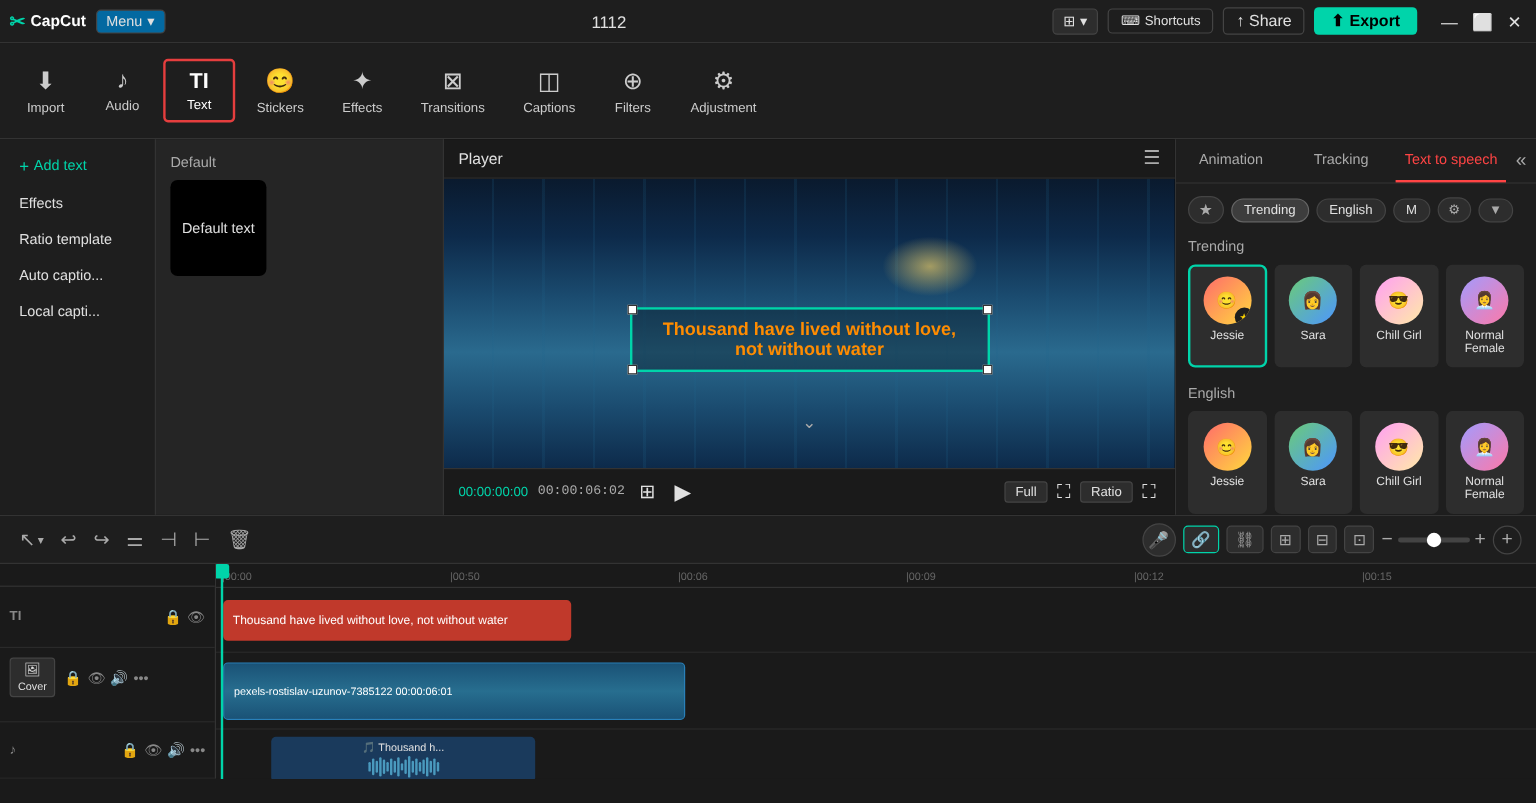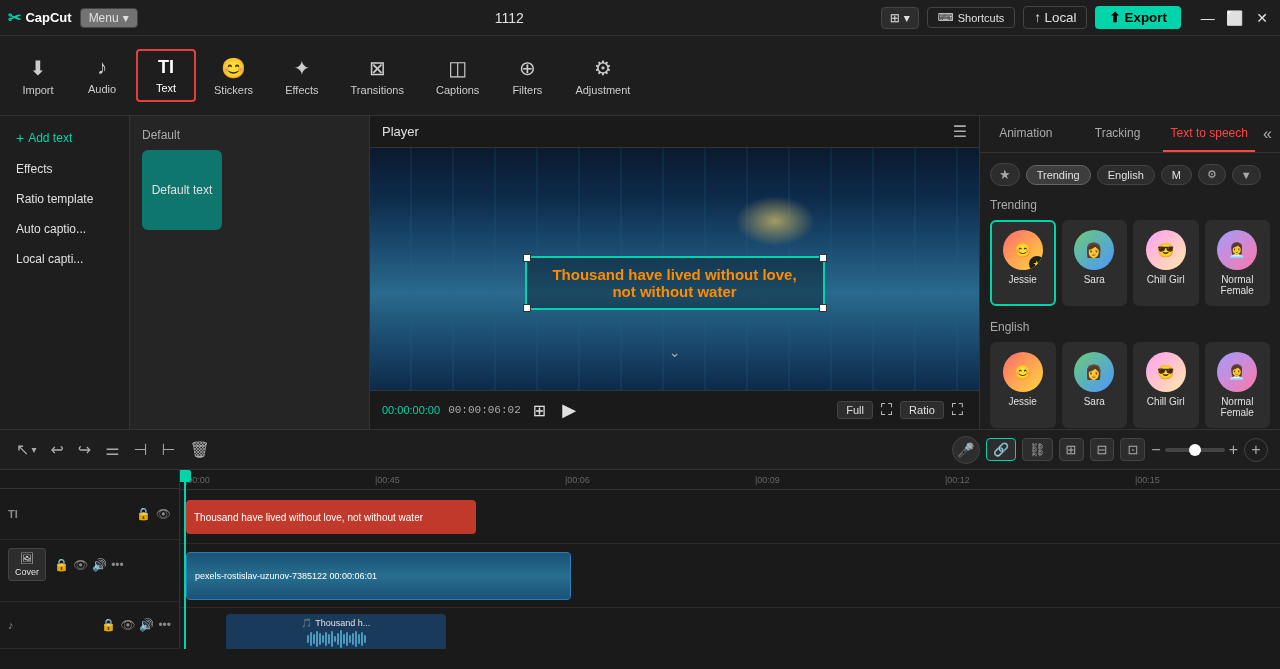--- a/index.html
+++ b/index.html
@@ -2,21 +2,21 @@
 <html><head>
   <meta charset="utf-8">
   <style>
     * { box-sizing: border-box; margin: 0; padding: 0; }
     body { font-family: 'Segoe UI', Arial, sans-serif; background: #1a1a1a; color: #e0e0e0; width: 1280px; height: 669px; overflow: hidden; font-size: 12px; }
 
     
     .top-bar { display: flex; align-items: center; height: 36px; background: #1e1e1e; border-bottom: 1px solid #333; padding: 0 8px; gap: 8px; }
     .logo { display: flex; align-items: center; gap: 4px; color: #fff; font-weight: bold; font-size: 13px; }
     .logo-icon { color: #00d4aa; font-size: 16px; }
-    .menu-btn { background: #737373; border: 1px solid #444; color: #e0e0e0; padding: 2px 8px; border-radius: 4px; cursor: pointer; font-size: 12px; display: flex; align-items: flex-start; gap: 4px; }
+    .menu-btn { background: #0369a1; border: 1px solid #444; color: #e0e0e0; padding: 2px 8px; border-radius: 4px; cursor: pointer; font-size: 12px; display: flex; align-items: flex-start; gap: 4px; }
     .top-center { flex: 1; display: flex; justify-content: center; align-items: center; font-size: 14px; color: #e0e0e0; }
     .top-right { display: flex; align-items: center; gap: 8px; }
     .icon-btn { background: none; border: 1px solid #444; color: #e0e0e0; padding: 3px 10px; border-radius: 4px; cursor: pointer; font-size: 11px; display: flex; align-items: center; gap: 4px; }
     .share-btn { background: none; border: 1px solid #444; color: #e0e0e0; padding: 3px 10px; border-radius: 4px; cursor: pointer; }
     .export-btn { background: #00d4aa; border: none; color: #000; padding: 4px 14px; border-radius: 4px; cursor: pointer; font-weight: bold; display: flex; align-items: center; gap: 4px; }
     .win-btns { display: flex; gap: 4px; margin-left: 8px; }
     .win-btn { background: none; border: none; color: #e0e0e0; cursor: pointer; font-size: 14px; padding: 0 4px; }
 
     
     .toolbar { display: flex; align-items: center; height: 80px; background: #1e1e1e; border-bottom: 1px solid #333; padding: 0 8px; gap: 4px; }
@@ -27,21 +27,21 @@
 
     
     .left-panel { width: 130px; background: #1e1e1e; border-right: 1px solid #333; padding: 8px; display: flex; flex-direction: column; gap: 4px; }
     .left-btn { background: none; border: none; color: #e0e0e0; text-align: left; padding: 6px 8px; border-radius: 4px; cursor: pointer; font-size: 12px; width: 100%; }
     .left-btn.add-text { color: #00d4aa; display: flex; align-items: center; gap: 4px; text-align: center; }
     .left-btn.add-text::before { content: '+'; font-size: 14px; }
 
     
     .text-panel { width: 240px; background: #252525; border-right: 1px solid #333; padding: 12px; overflow-y: auto; }
     .panel-section-title { font-size: 12px; color: #aaa; margin-bottom: 8px; }
-    .default-text-card { background: #0f766e; border-radius: 6px; width: 80px; height: 80px; display: flex; align-items: center; justify-content: center; cursor: pointer; font-size: 12px; color: #e0e0e0; text-align: center; }
+    .default-text-card { background: #000000; border-radius: 6px; width: 80px; height: 80px; display: flex; align-items: center; justify-content: center; cursor: pointer; font-size: 12px; color: #e0e0e0; text-align: center; }
 
     
     .player-area { flex: 1; background: #111; display: flex; flex-direction: column; border-right: 1px solid #333; }
     .player-header { display: flex; align-items: center; justify-content: space-between; padding: 6px 12px; background: #1a1a1a; border-bottom: 1px solid #333; }
     .player-title { font-size: 13px; color: #e0e0e0; }
     .player-menu-btn { background: none; border: none; color: #aaa; cursor: pointer; font-size: 16px; }
     .video-container { flex: 1; position: relative; background: #000; display: flex; align-items: center; justify-content: center; overflow: hidden; }
     .text-overlay { position: absolute; bottom: 80px; left: 50%; transform: translateX(-50%); border: 2px solid #00d4aa; padding: 8px 16px; background: rgba(0,0,0,0.3); text-align: center; min-width: 300px; cursor: move; }
     .text-overlay-content { color: #ff8c00; font-size: 15px; font-weight: bold; }
     .resize-handle { position: absolute; width: 8px; height: 8px; background: #fff; border: 1px solid #333; }
@@ -137,21 +137,21 @@
     <div style="display:flex;align-items:center;gap:4px;background:#2d2d2d;border:1px solid #444;padding:3px 8px;border-radius:4px;cursor:pointer;">
       <span>⊞</span>
       <span>▾</span>
     </div>
     <button class="icon-btn">
       <span>⌨</span>
       <span>Shortcuts</span>
     </button>
     <button class="share-btn">
       <span>↑</span>
-      <span>Local</span>
+      <span>Share</span>
     </button>
     <button class="export-btn">
       <span>⬆</span>
       <span>Export</span>
     </button>
     <div class="win-btns">
       <button class="win-btn">—</button>
       <button class="win-btn">⬜</button>
       <button class="win-btn">✕</button>
     </div>
@@ -408,21 +408,21 @@
           <span class="track-icon-sm">🔊</span>
           <span class="track-icon-sm">•••</span>
         </div>
       </div>
     </div>
 
     <div class="timeline-tracks" style="position:relative;flex:1;overflow-x:auto;">
 
       <div class="timeline-ruler" style="position:relative;height:20px;background:#1a1a1a;border-bottom:1px solid #333;">
         <div style="position:absolute;top:5px;left:5px;font-size:9px;color:#666;">|00:00</div>
-        <div style="position:absolute;top:5px;left:195px;font-size:9px;color:#666;">|00:45</div>
+        <div style="position:absolute;top:5px;left:195px;font-size:9px;color:#666;">|00:50</div>
         <div style="position:absolute;top:5px;left:385px;font-size:9px;color:#666;">|00:06</div>
         <div style="position:absolute;top:5px;left:575px;font-size:9px;color:#666;">|00:09</div>
         <div style="position:absolute;top:5px;left:765px;font-size:9px;color:#666;">|00:12</div>
         <div style="position:absolute;top:5px;left:955px;font-size:9px;color:#666;">|00:15</div>
 
         <div style="position:absolute;top:0;left:4px;width:2px;height:300px;background:#00d4aa;z-index:10;">
           <div style="position:absolute;top:0;left:-5px;width:12px;height:12px;background:#00d4aa;border-radius:2px;"></div>
         </div>
       </div>
 

